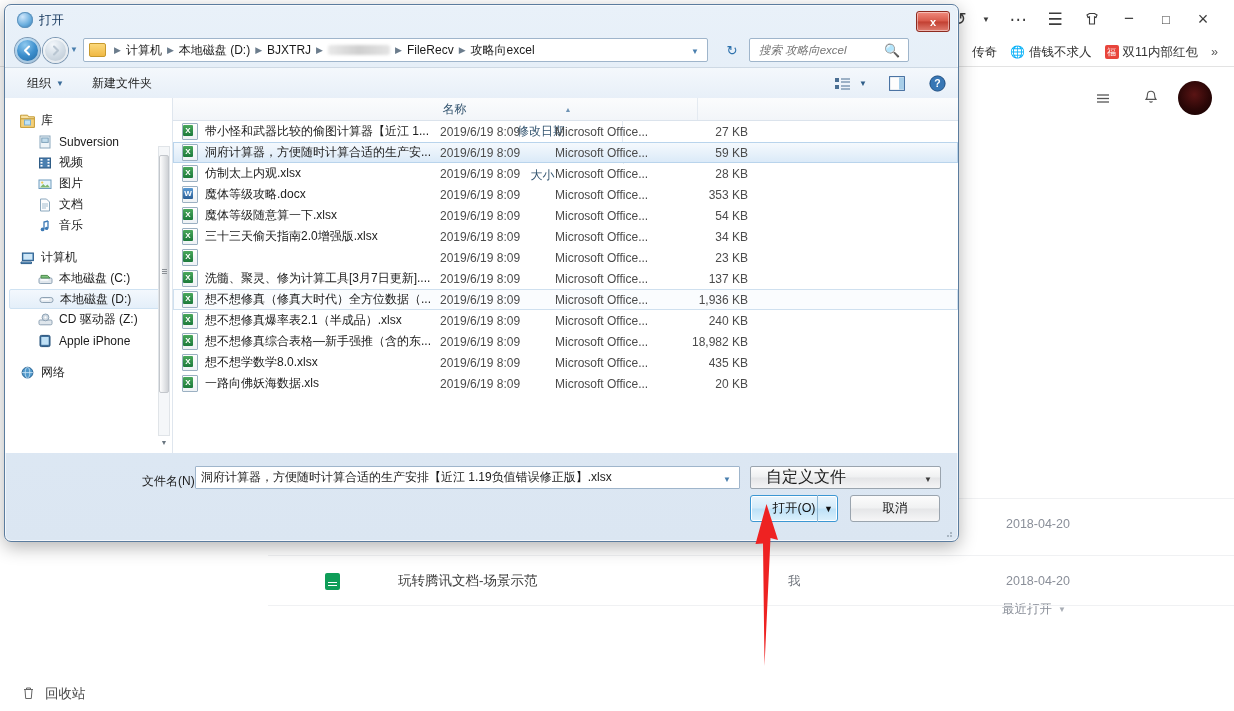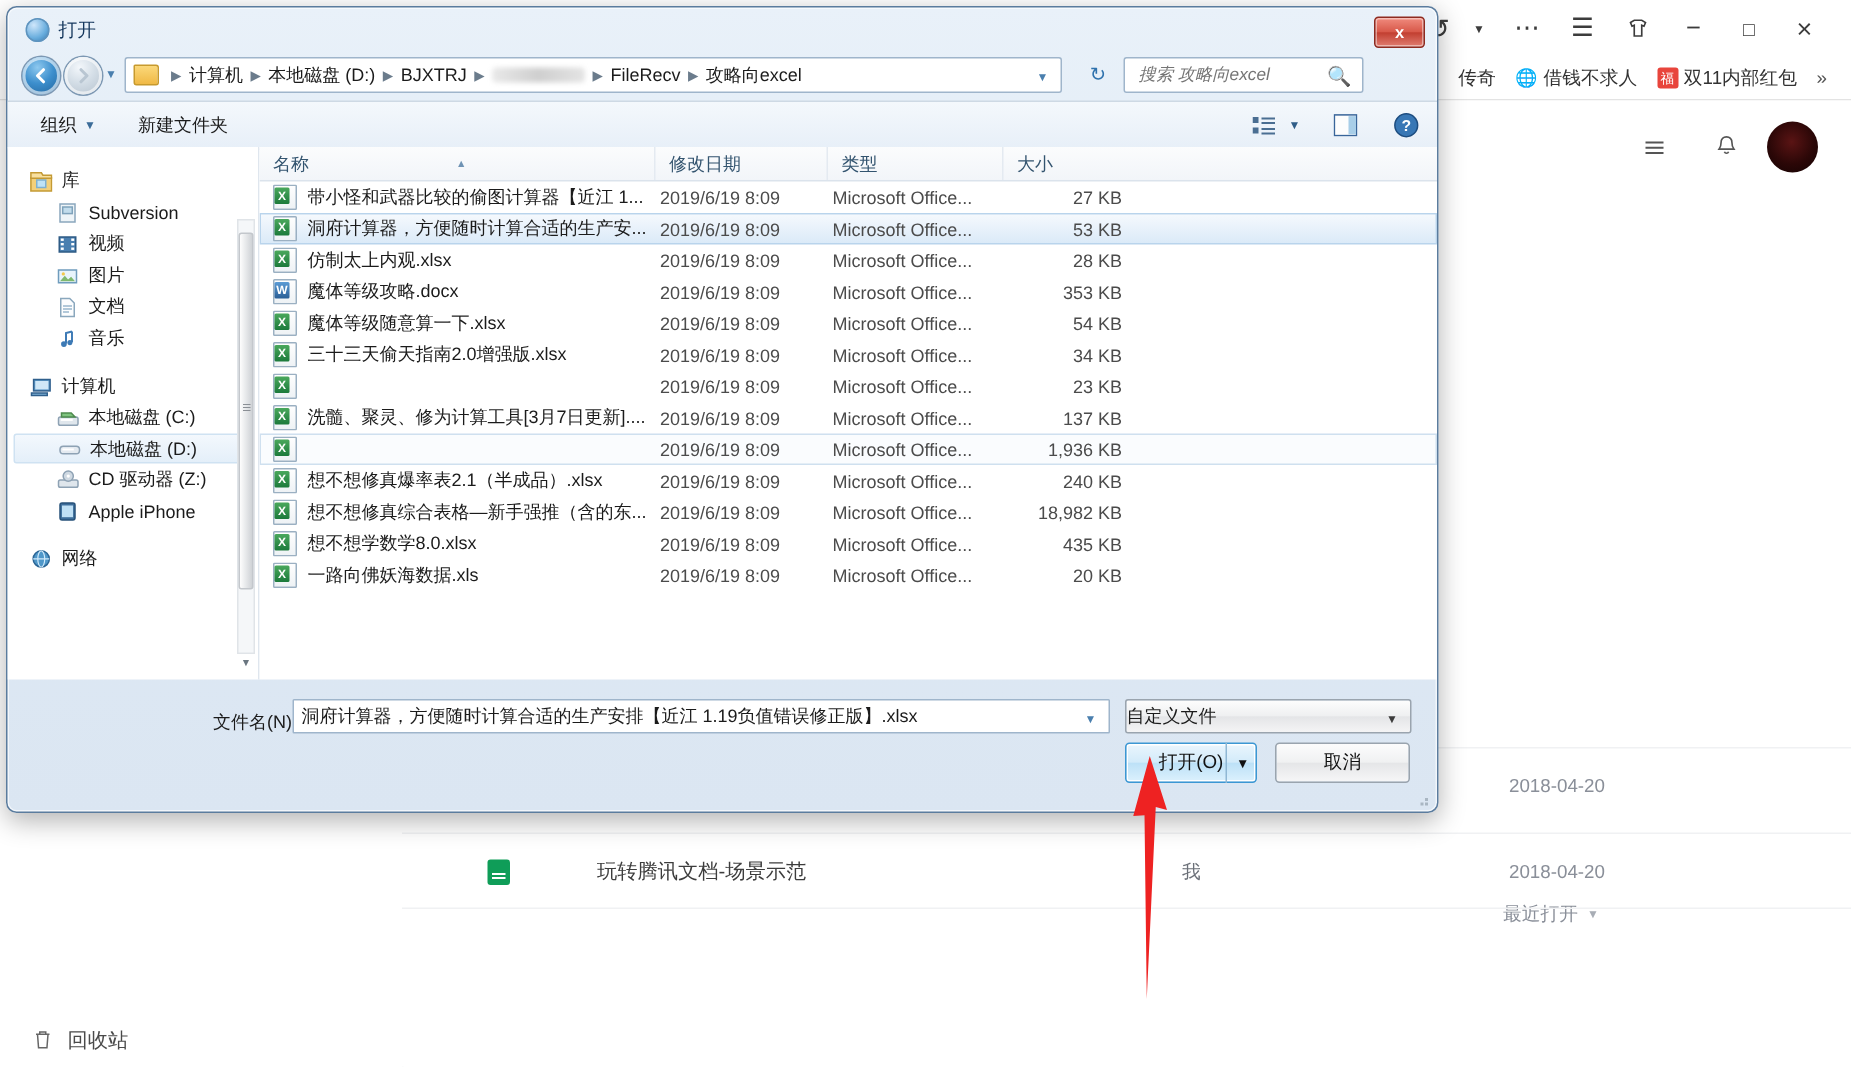--- a/index.html
+++ b/index.html
@@ -195,21 +195,21 @@
     background:repeating-linear-gradient(to bottom,#8a8f95 0 1px,transparent 1px 2px);
   }
   #nav-scroll-down{
     position:absolute;right:2px;bottom:5px;width:12px;height:12px;
     color:#6a7680;font-size:7px;display:flex;align-items:center;justify-content:center;cursor:pointer;
   }
 
   #filepane{flex:1;background:#fff;position:relative;overflow:hidden;}
   #col-header{
     height:22px;background:linear-gradient(to bottom,#fbfcfd 0%,#f2f5f9 100%);
-    border-bottom:1px solid #dbe3ec;display:flex;align-items:center;position:relative;
+    border-bottom:1px solid #dbe3ec;display:flex;align-items:center;position:relative;flex-direction:column;
   }
   .colh{
     font-size:12px;color:#33546f;padding-left:9px;box-sizing:border-box;
     border-right:1px solid #e4eaf1;height:22px;line-height:22px;cursor:pointer;position:relative;
   }
   #sort-arrow{position:absolute;left:131px;top:1px;font-size:7px;color:#6f93b4;}
   .frow{
     height:21px;display:flex;align-items:center;position:relative;font-size:12px;color:#1b1b1b;
     cursor:default;box-sizing:border-box;border:1px solid transparent;
   }
@@ -245,21 +245,21 @@
     font-size:12px;color:#1b1b1b;margin-left:5px;white-space:nowrap;overflow:hidden;
     width:505px;
   }
   #fn-caret{position:absolute;right:8px;top:8px;font-size:8px;color:#4a7fae;cursor:pointer;}
   #filter-select{
     position:absolute;left:745px;top:461px;width:191px;height:23px;
     background:linear-gradient(to bottom,#fdfdfd 0%,#eff0f1 48%,#e4e5e7 52%,#f4f4f5 100%);
     border:1px solid #9aa4ae;box-sizing:border-box;border-radius:2px;
     display:flex;align-items:center;cursor:pointer;
   }
-  #filter-select .val{font-size:12px;color:#1b1b1b;margin-left:0;text-align:right;}
+  #filter-select .val{font-size:16px;color:#1b1b1b;margin-left:15px;text-align:right;}
   #filter-caret{position:absolute;right:8px;top:8px;font-size:8px;color:#3c3c3c;}
 
   #open-btn{
     position:absolute;left:745px;top:490px;width:88px;height:27px;
     background:linear-gradient(to bottom,#eaf5fd 0%,#d3ebfa 48%,#bde1f7 52%,#dcf1fd 100%);
     border:1px solid #3c97d3;border-radius:3px;box-sizing:border-box;
     box-shadow:0 0 0 1px #fff inset;
     display:flex;align-items:center;justify-content:center;cursor:pointer;
     font-size:12.5px;color:#111;
   }
@@ -641,21 +641,21 @@
           </div>
           <div class="frow sel">
             <div class="fcell-name" style="width: 264px;">
               <span class="xls-ico x">
                 <span class="badge">X</span>
               </span>
               <span>洞府计算器，方便随时计算合适的生产安...</span>
             </div>
             <div class="fcell-date" style="width: 115px;">2019/6/19 8:09</div>
             <div class="fcell-type" style="width: 117px;">Microsoft Office...</div>
-            <div class="fcell-size" style="width: 88px;">53 KB</div>
+            <div class="fcell-size" style="width: 88px;">59 KB</div>
           </div>
           <div class="frow">
             <div class="fcell-name" style="width: 264px;">
               <span class="xls-ico x">
                 <span class="badge">X</span>
               </span>
               <span>仿制太上内观.xlsx</span>
             </div>
             <div class="fcell-date" style="width: 115px;">2019/6/19 8:09</div>
             <div class="fcell-type" style="width: 117px;">Microsoft Office...</div>
@@ -713,20 +713,21 @@
             </div>
             <div class="fcell-date" style="width: 115px;">2019/6/19 8:09</div>
             <div class="fcell-type" style="width: 117px;">Microsoft Office...</div>
             <div class="fcell-size" style="width: 88px;">137 KB</div>
           </div>
           <div class="frow" style="border: 1px solid rgb(207, 224, 239); background: rgb(250, 252, 254);">
             <div class="fcell-name" style="width: 264px;">
               <span class="xls-ico x">
                 <span class="badge">X</span>
               </span>
+              <span>想不想修真（修真大时代）全方位数据（...</span>
             </div>
             <div class="fcell-date" style="width: 115px;">2019/6/19 8:09</div>
             <div class="fcell-type" style="width: 117px;">Microsoft Office...</div>
             <div class="fcell-size" style="width: 88px;">1,936 KB</div>
           </div>
           <div class="frow">
             <div class="fcell-name" style="width: 264px;">
               <span class="xls-ico x">
                 <span class="badge">X</span>
               </span>

